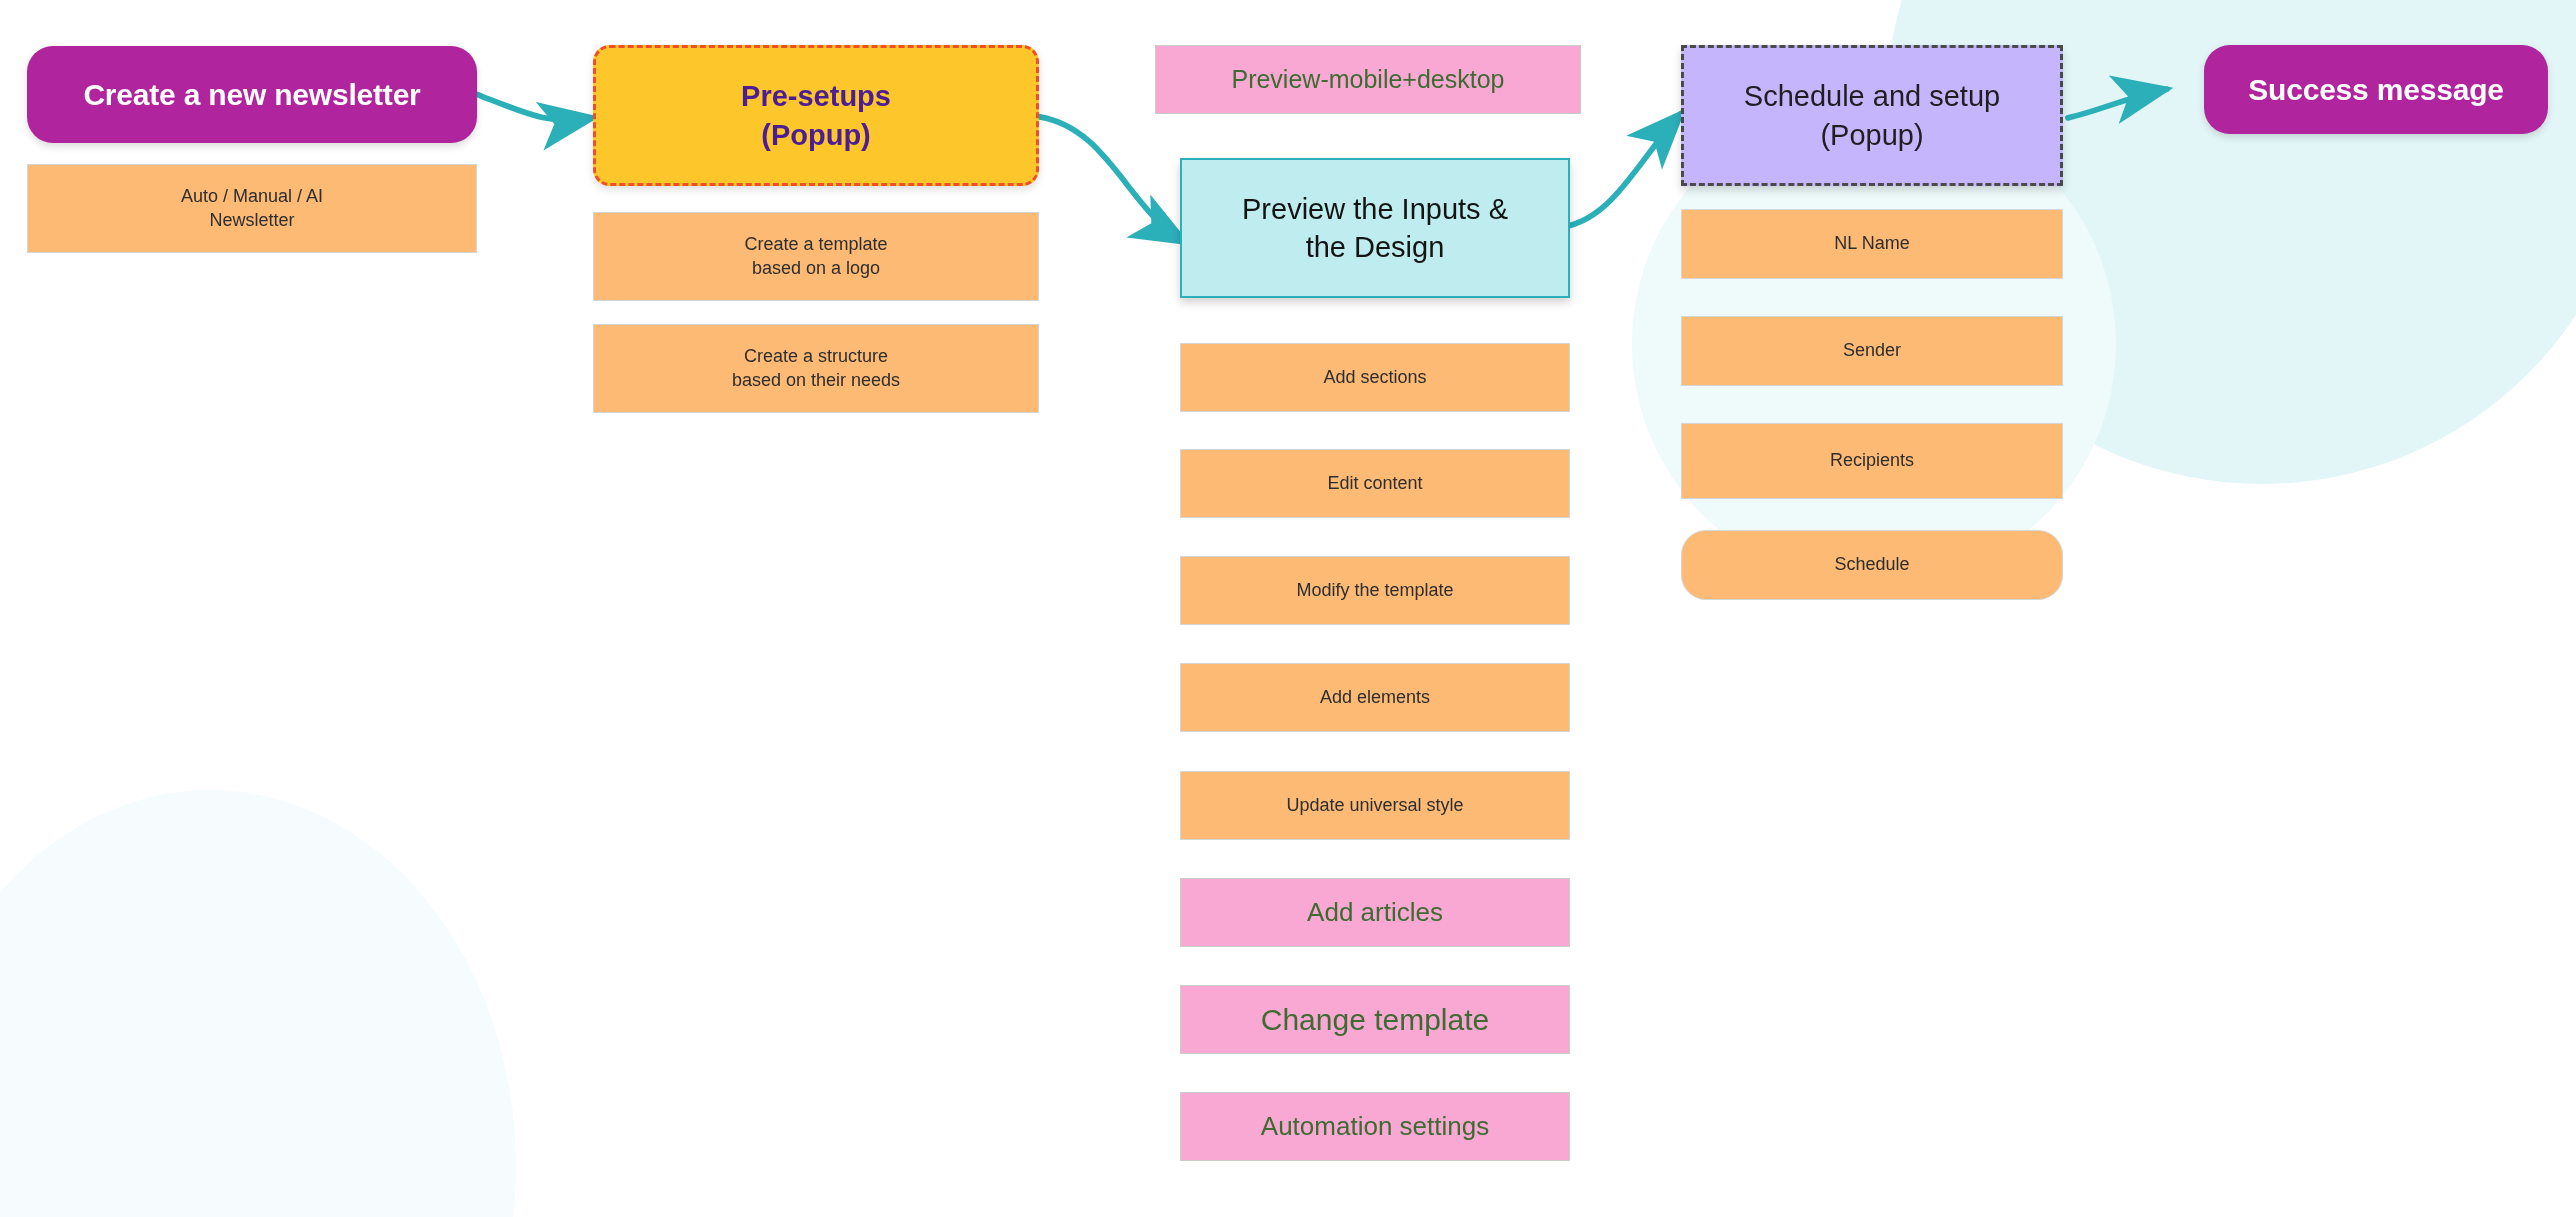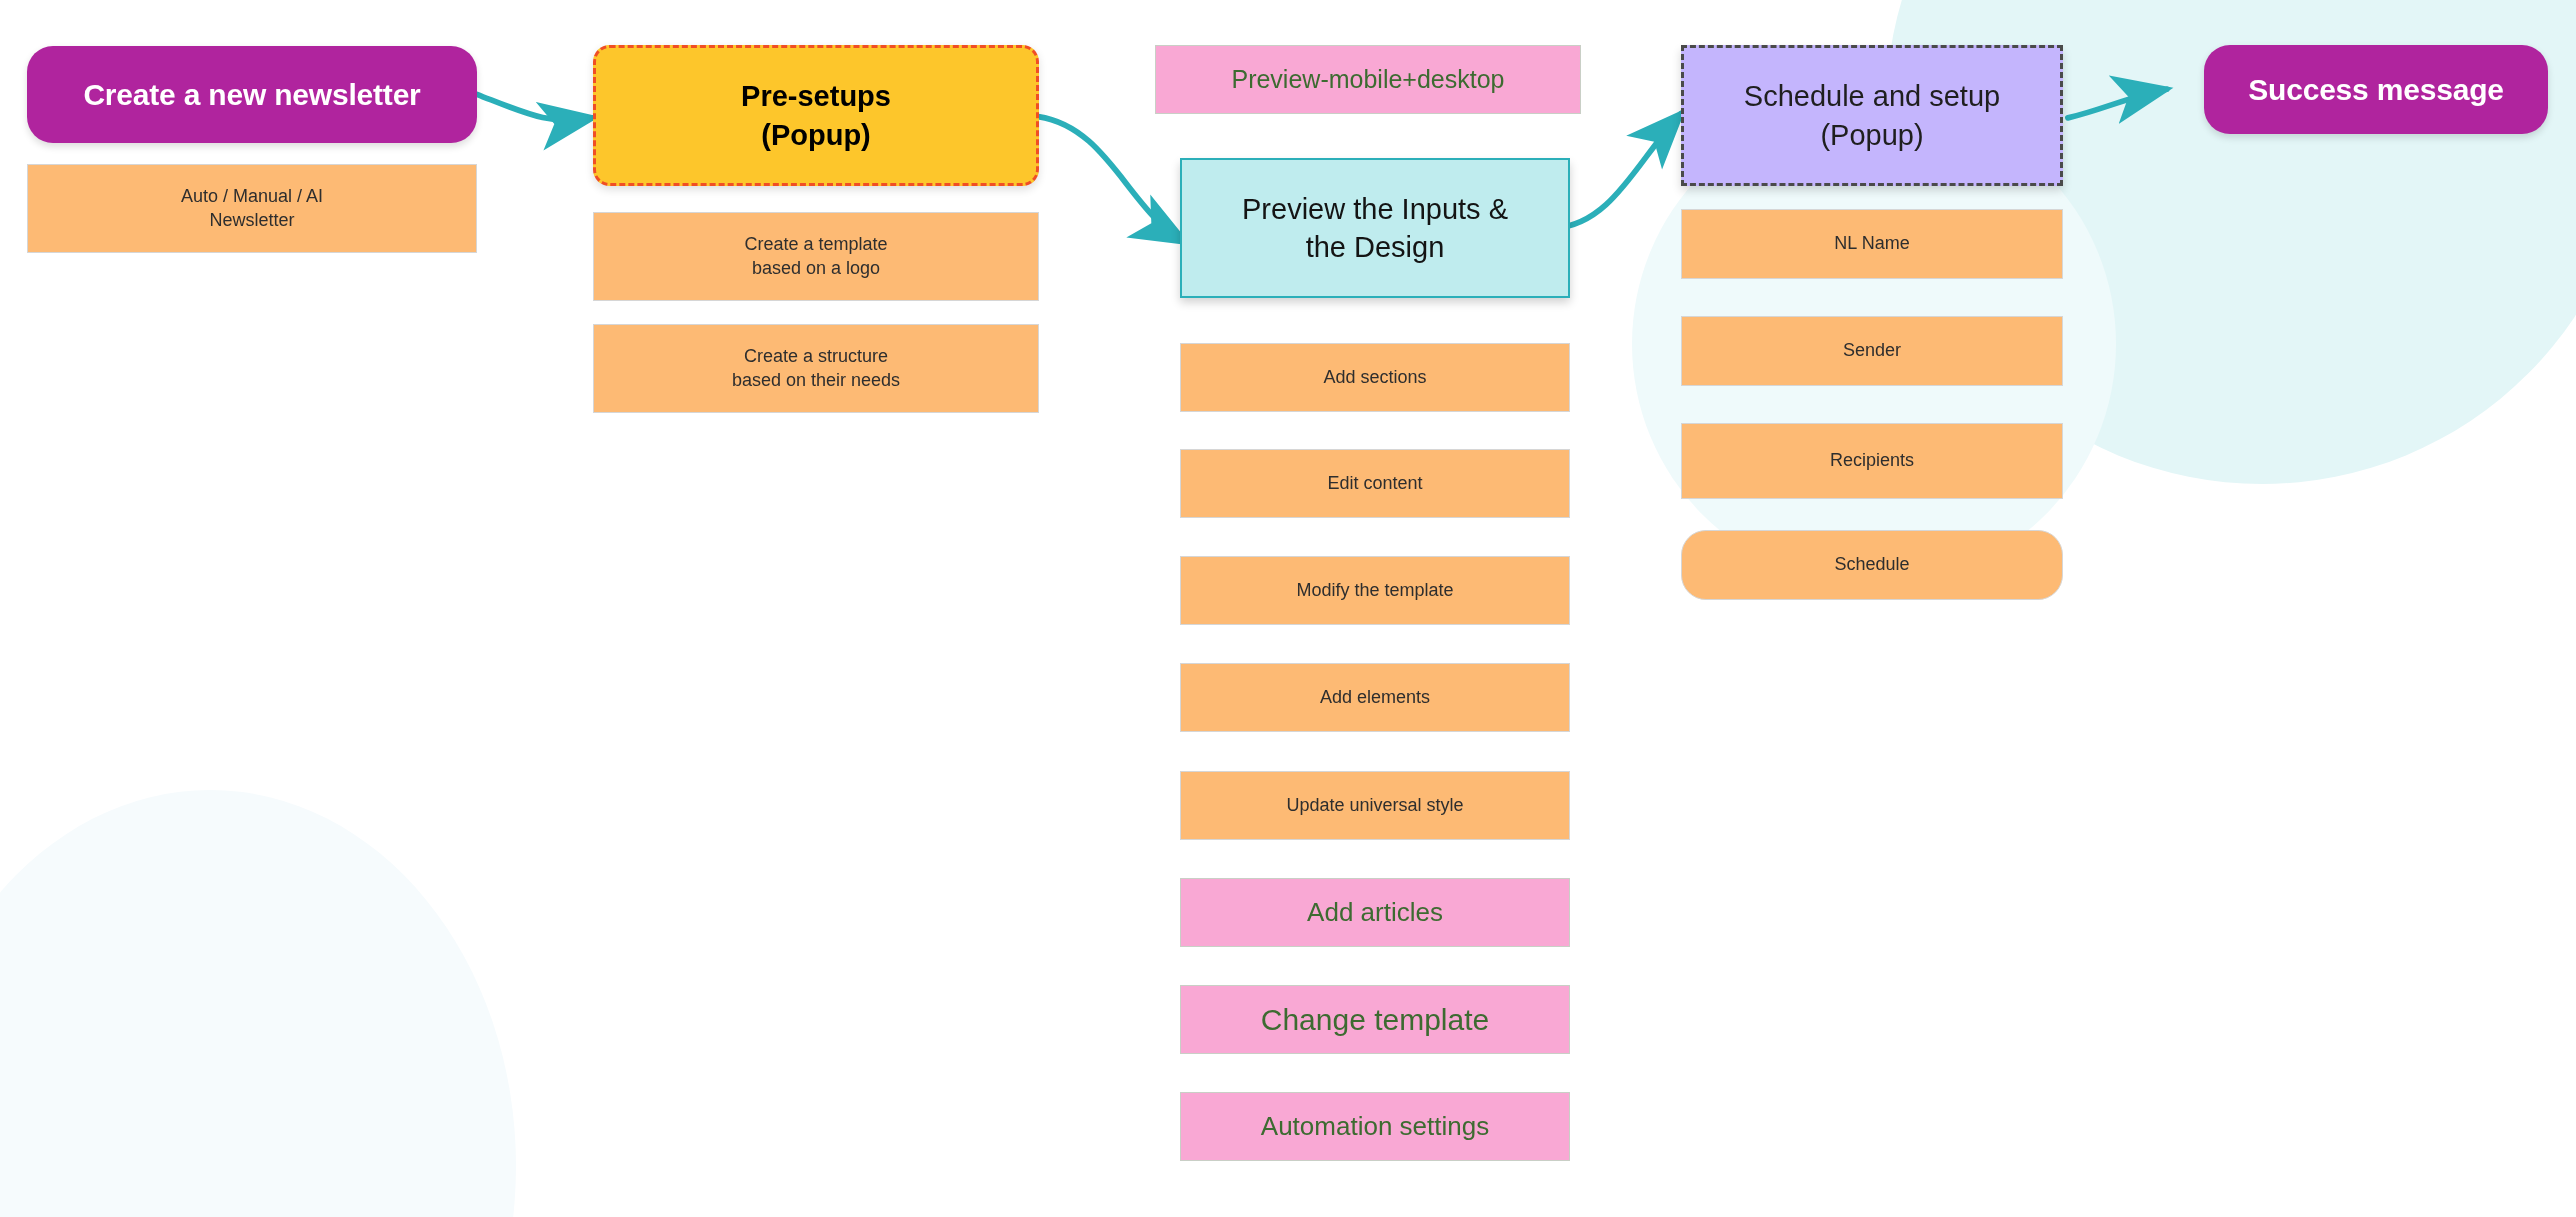--- a/index.html
+++ b/index.html
@@ -84,21 +84,21 @@
     border-radius: 26px;
     font-weight: bold;
     font-size: 30px;
     letter-spacing: -0.2px;
     box-shadow: 0 3.8px 7.6px rgba(0,0,0,0.13);
   }
 
   
   .n-popup-orange {
     background: #FDC62B;
-    color: #000000;
+    color: #4c1d95;
     border: 3.2px dashed #F04E24;
     border-radius: 16.6px;
     font-weight: bold;
     font-size: 29px;
     box-shadow: 0 3.8px 9px rgba(0,0,0,0.12);
   }
 
   
   .n-popup-gray {
     background: #c4b5fd;

